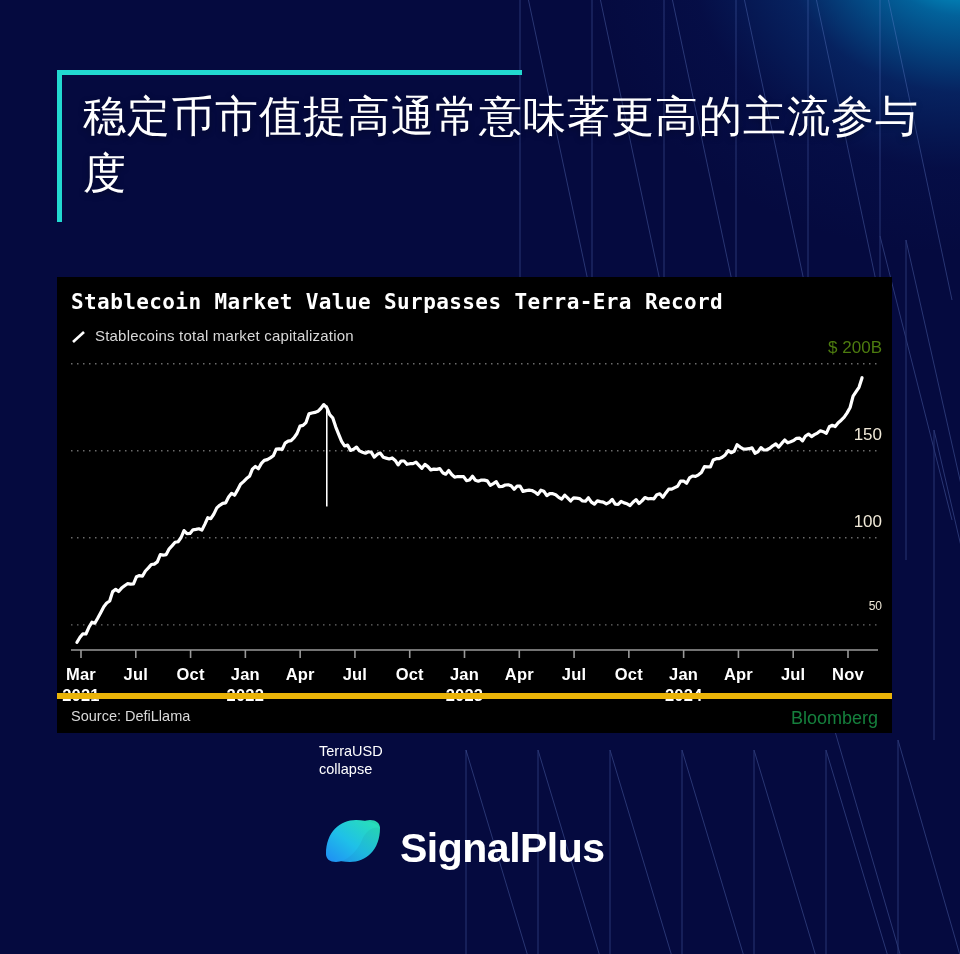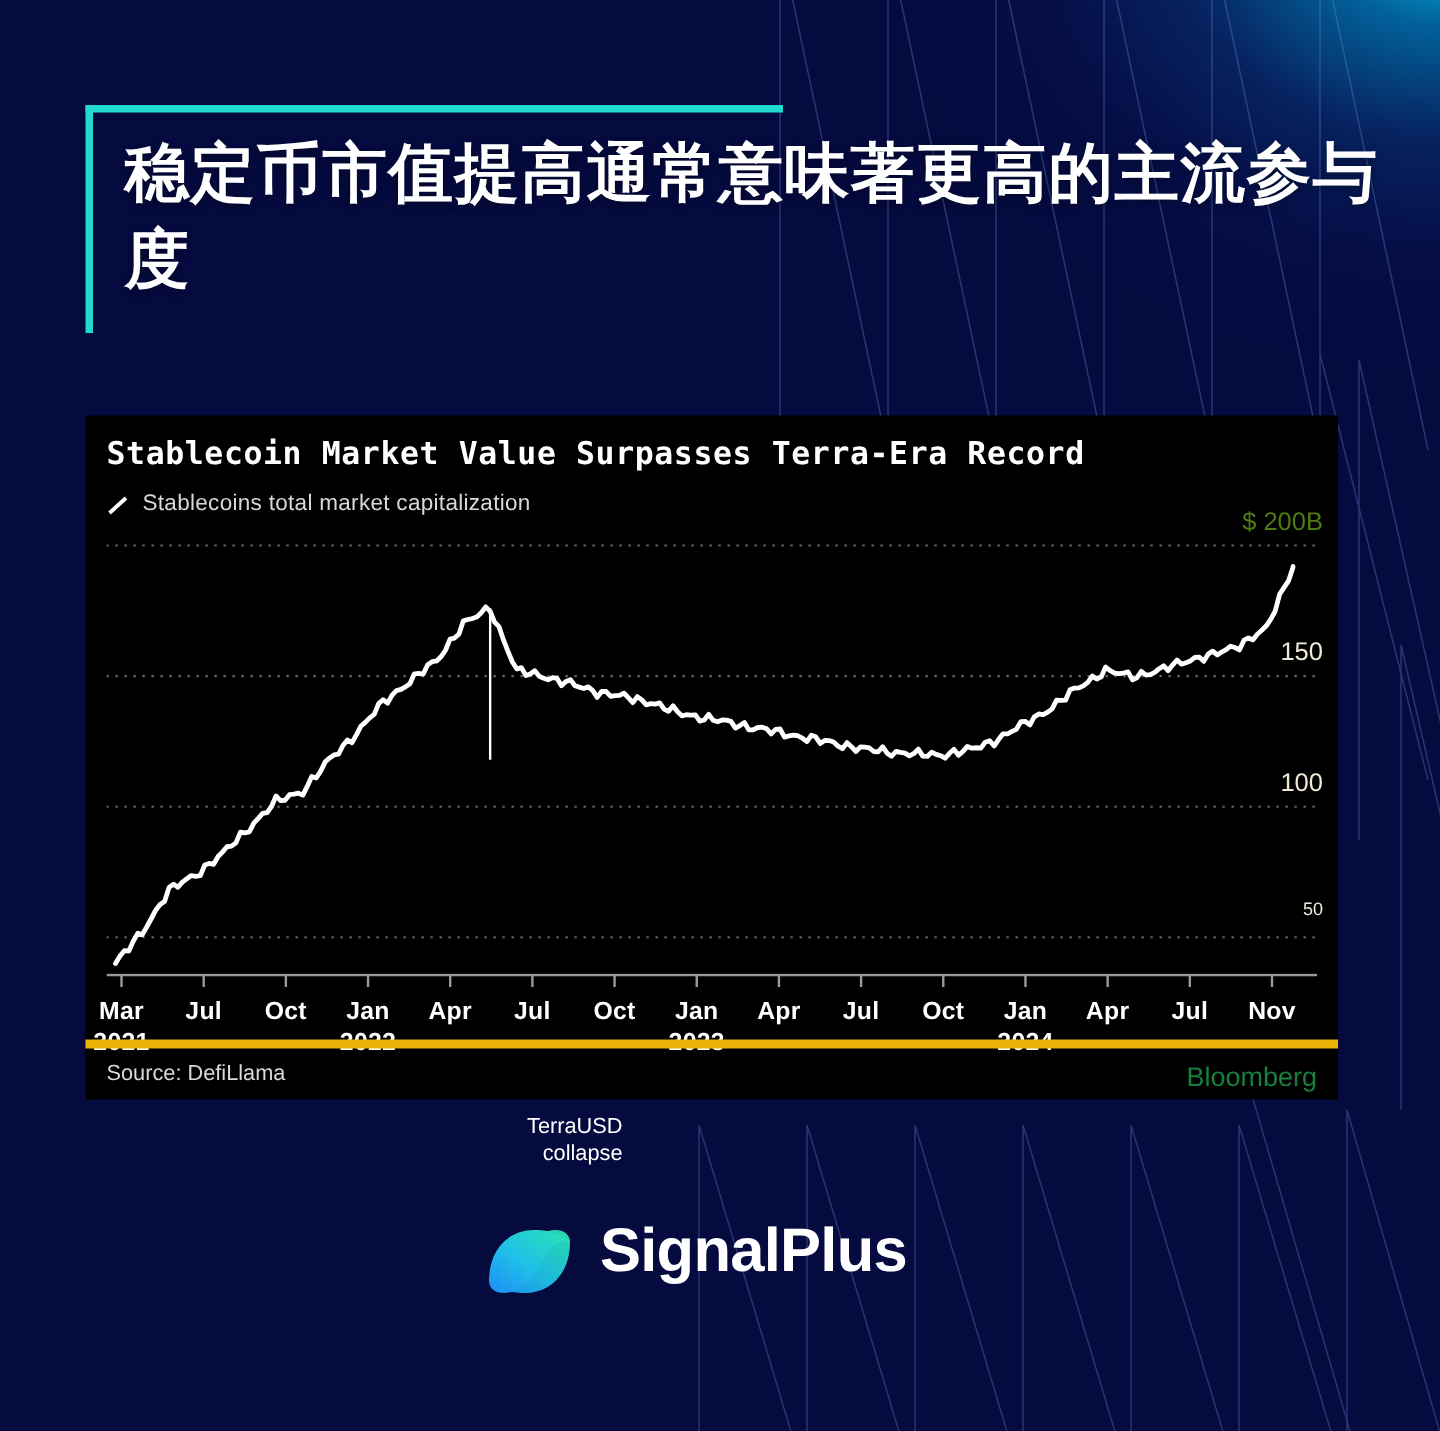--- a/index.html
+++ b/index.html
@@ -33,21 +33,21 @@
     background:#22d9d0;
   }
   .bracket-h{
     position:absolute; left:0; top:8px; width:465px; height:5px;
     background:#22d9d0;
   }
   .headline{
     position:absolute; left:26px; top:26px; width:836px;
     color:#ffffff;
     font-size:43px;
-    font-weight:700;
+    font-weight:400;
     line-height:1.32;
     letter-spacing:1px;
     text-shadow:0 2px 6px rgba(0,0,0,.35);
   }
 
   
   .panel{
     position:absolute; left:57px; top:277px;
     width:835px; height:456px;
     background:#000000;
@@ -68,21 +68,21 @@
 
   .plot{
     position:absolute; left:14px; top:78px;
     width:807px; height:296px;
   }
   .plot svg{ display:block; }
 
   .annot{
     position:absolute; left:262px; top:465px;
     color:#ffffff; font-size:14.5px; line-height:1.25;
-    text-align:right; width:96px;
+    text-align:left; width:96px;
   }
 
   .xaxis{
     position:absolute; left:14px; top:372px; width:807px; height:70px;
     color:#ffffff;
   }
   .xtick{
     position:absolute; text-align:center; width:60px;
     font-size:16.5px; font-weight:700; letter-spacing:.2px;
   }
@@ -92,21 +92,21 @@
   .footer{
     position:absolute; left:0; bottom:0; width:835px; height:40px;
     border-top:6px solid #eab308;
   }
   .src{ position:absolute; left:14px; top:9px; color:#d9d9d9; font-size:14.5px;}
   .brand{ position:absolute; right:14px; top:9px; color:#15803d; font-size:18px;}
 
   
   .logo-wrap{
     position:absolute; left:322px; top:810px;
-    display:flex; align-items:flex-start; gap:16px;
+    display:flex; align-items:flex-end; gap:16px;
   }
   .logo-mark{ width:62px; height:62px; }
   .logo-text{
     color:#ffffff; font-size:41px; font-weight:700;
     letter-spacing:-.5px;
   }
 </style>
 </head>
 <body>
 

